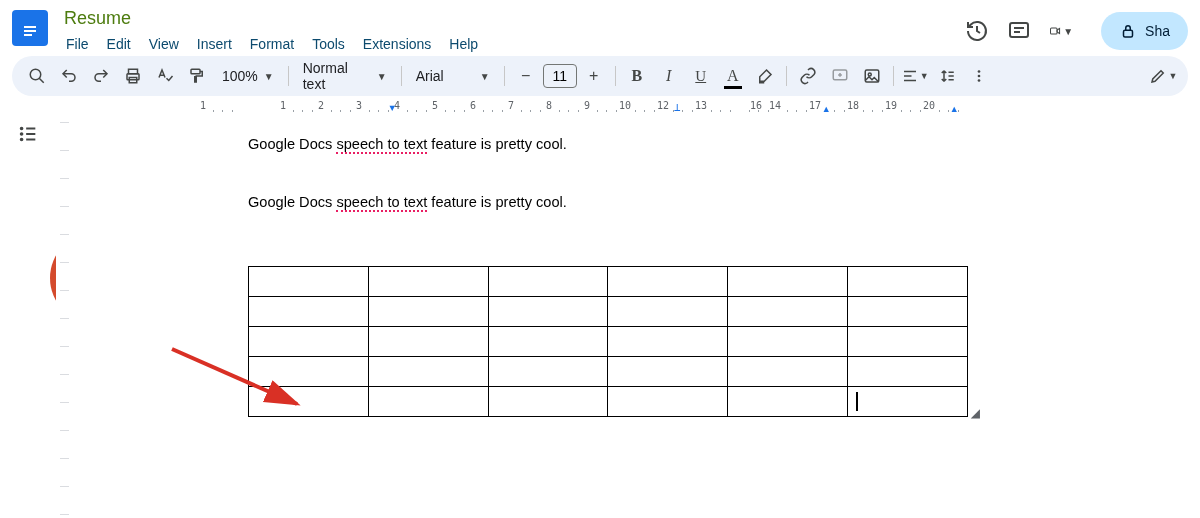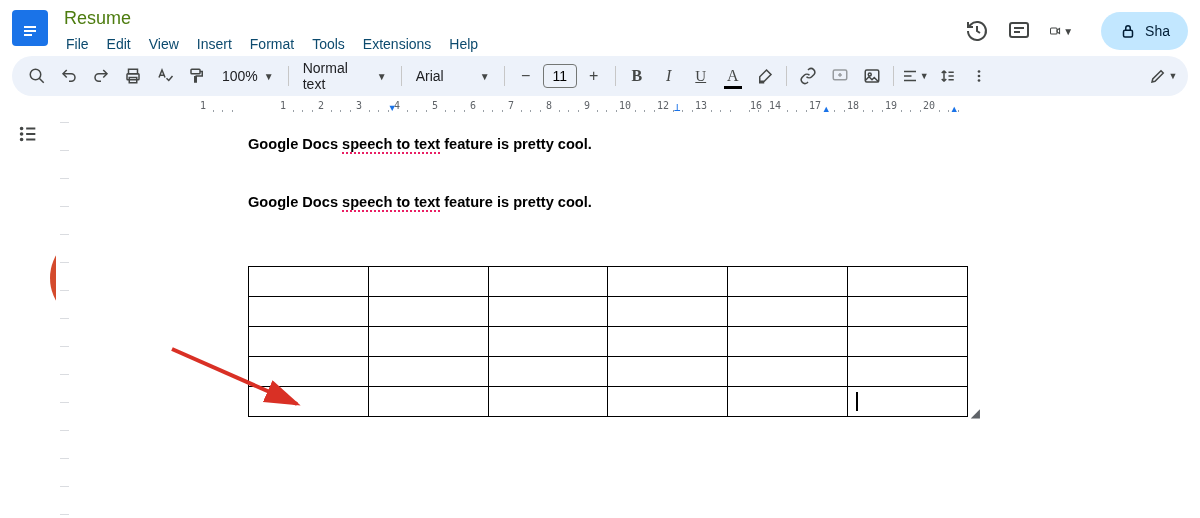--- a/index.html
+++ b/index.html
@@ -46,21 +46,21 @@
   .main { display:flex; position:absolute; top: 112px; bottom:0; left:0; right:0; }
   .left-gutter { width: 56px; background:#fff; display:flex; flex-direction:column; align-items:center; padding-top: 4px; gap: 30px; position:relative;}
   .outline-btn { width:36px; height:36px; border-radius: 50%; display:flex; align-items:center; justify-content:center; cursor:pointer; color:#444746;}
   .mic-btn { width: 92px; height: 92px; border-radius: 50%; background:#d44a2c; display:flex; align-items:center; justify-content:center; cursor:pointer; margin-top: 40px; position:absolute; left: 50px; top: 80px;}
   .mic-btn svg { fill:#fff; }
   .vruler-main { width: 16px; background:#fff; position:relative; border-right:1px solid transparent; }
   .vruler-scale { position:absolute; top:0; bottom:0; left:0; right:0; font-size:9px; color:#5f6368; }
   
   .page-area { flex:1; background:#fff; position:relative; overflow:hidden; }
   .page { position:absolute; left: 174px; top: 0; width: 800px; }
-  .doc-line { font-family: Arial, sans-serif; font-size: 14.6px; color:#000; margin-bottom: 42px; font-weight: bold; }
+  .doc-line { font-family: Arial, sans-serif; font-size: 14.6px; color:#000; margin-bottom: 42px; }
   .doc-line .sqg { border-bottom: 2px dotted #e91e63; }
   .doc-content { padding-top: 24px; padding-left: 2px; }
   
   
   .doc-table { border-collapse: collapse; margin-top: 14px; width: 720px; }
   .doc-table td { border: 1px solid #000; height: 30px; min-width: 95px; }
   .cursor-cell { position:relative; }
   .text-cursor { position:absolute; left: 8px; top: 5px; width:1px; height: 19px; border-left: 2px solid #000; }
   .table-handle { position:absolute; right:-12px; bottom:-3px; color:#5f6368; font-size:12px;}
   

